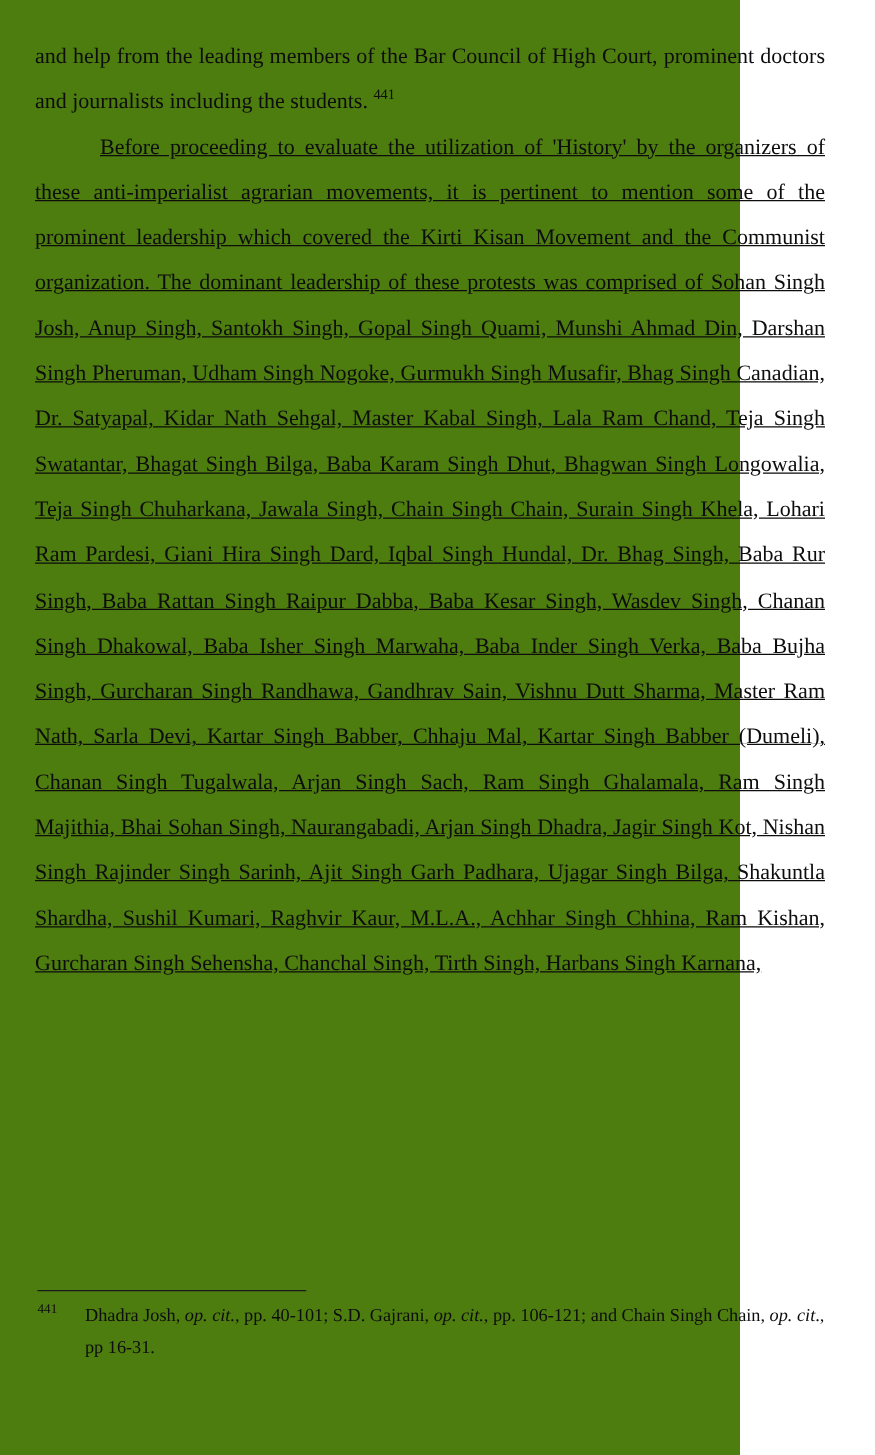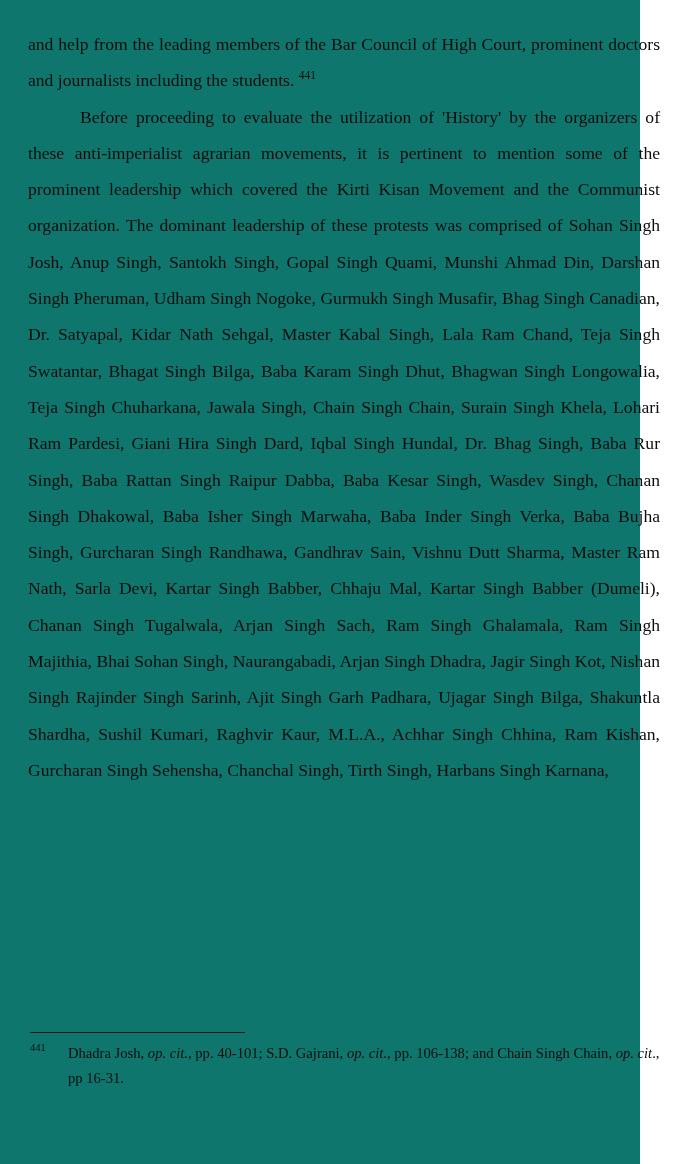--- a/index.html
+++ b/index.html
@@ -13,23 +13,23 @@
     position: relative;
     font-family: "Liberation Serif", "DejaVu Serif", serif;
     color: #0d0d0d;
     overflow: hidden;
   }
 
   .page {
     position: absolute;
     left: 0;
     top: 0;
-    width: 640px;
+    width: 592px;
     height: 1164px;
-    background: #0f766e;
+    background: #4d7c0f;
   }
 
   .body-text {
     position: absolute;
     left: 28px;
     top: 26px;
     width: 632px;
   }
 
   p.para {
@@ -43,20 +43,21 @@
     hyphens: none;
     color: #0d0d0d;
   }
 
   p.para.continued {
     text-indent: 0;
   }
 
   p.para.indented {
     text-indent: 52px;
+    text-decoration: underline;
   }
 
   sup.fn-ref {
     font-size: 11.5px;
     vertical-align: super;
     line-height: 0;
   }
 
   .footnote-area {
     position: absolute;
@@ -106,18 +107,18 @@
     <p class="para indented"><span>Before proceeding to evaluate the utilization of 'History' by the organizers of these anti-imperialist agrarian movements, it is pertinent to mention some of the prominent leadership which covered the Kirti Kisan Movement and the Communist organization.  The dominant leadership of these protests was comprised of Sohan Singh Josh, Anup Singh, Santokh Singh, Gopal Singh Quami, Munshi Ahmad Din, Darshan Singh Pheruman, Udham Singh Nogoke, Gurmukh Singh Musafir, Bhag Singh Canadian, Dr. Satyapal, Kidar Nath Sehgal, Master Kabal Singh, Lala Ram Chand, Teja Singh Swatantar, Bhagat Singh Bilga, Baba Karam Singh Dhut, Bhagwan Singh Longowalia, Teja Singh Chuharkana, Jawala Singh, Chain Singh Chain, Surain Singh Khela, Lohari Ram Pardesi, Giani Hira Singh Dard, Iqbal Singh Hundal, Dr. Bhag Singh, Baba Rur Singh, Baba Rattan Singh Raipur Dabba, Baba Kesar Singh, Wasdev Singh, Chanan Singh Dhakowal, Baba Isher Singh Marwaha, Baba Inder Singh Verka, Baba Bujha Singh, Gurcharan Singh Randhawa, Gandhrav Sain, Vishnu Dutt Sharma, Master Ram Nath, Sarla Devi, Kartar Singh Babber, Chhaju Mal, Kartar Singh Babber (Dumeli), Chanan Singh Tugalwala, Arjan Singh Sach, Ram Singh Ghalamala, Ram Singh Majithia, Bhai Sohan Singh, Naurangabadi, Arjan Singh Dhadra, Jagir Singh Kot, Nishan Singh Rajinder Singh Sarinh, Ajit Singh Garh Padhara, Ujagar Singh Bilga, Shakuntla Shardha,   Sushil Kumari, Raghvir Kaur, M.L.A., Achhar Singh Chhina, Ram Kishan, Gurcharan Singh Sehensha, Chanchal Singh, Tirth Singh, Harbans Singh Karnana,</span></p>
 
   </div>
 
   <div class="footnote-area">
 
     <div class="footnote-rule"></div>
 
     <div class="footnote-block">
       <span class="footnote-num">441</span>
-      <span class="footnote-text"><span>Dhadra Josh, </span><i>op. cit.</i><span>, pp. 40-101; S.D. Gajrani, </span><i>op. cit.</i><span>, pp. 106-138; and Chain Singh  Chain, </span><i>op. cit</i><span>., pp 16-31.</span></span>
+      <span class="footnote-text"><span>Dhadra Josh, </span><i>op. cit.</i><span>, pp. 40-101; S.D. Gajrani, </span><i>op. cit.</i><span>, pp. 106-121; and Chain Singh  Chain, </span><i>op. cit</i><span>., pp 16-31.</span></span>
     </div>
 
   </div>
 
 </div>
 
 </body></html>

